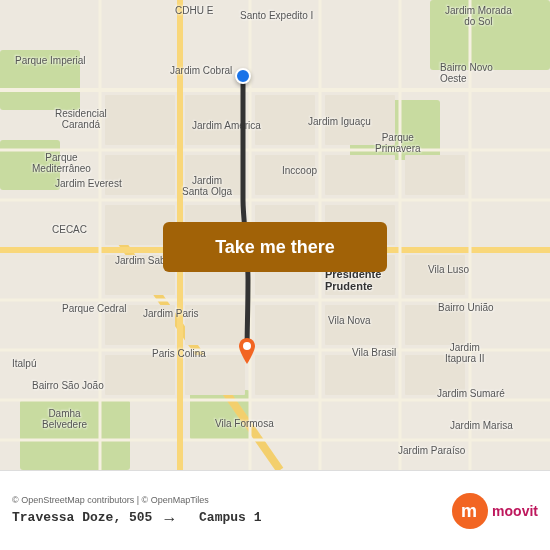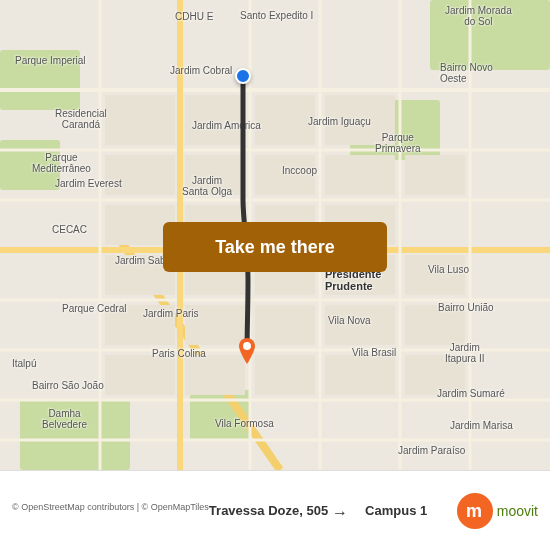--- a/index.html
+++ b/index.html
@@ -64,33 +64,36 @@
       background: white;
       display: flex;
       align-items: center;
       padding: 0 12px;
       border-top: 1px solid #ddd;
       position: relative;
     }
 
     #bottom-left {
       display: flex;
+      flex-direction: column;
       flex: 1;
+      justify-content: space-between;
     }
 
     #attribution {
       font-size: 9px;
       color: #666;
       margin-bottom: 4px;
     }
 
     #route-info {
       display: flex;
       align-items: center;
-      gap: 4px;
+      gap: 12px;
+      font-family: Liberation Mono, monospace;
     }
 
     #origin-text {
       font-size: 13px;
       font-weight: bold;
       color: #333;
     }
 
     #arrow-icon {
       font-size: 16px;
@@ -119,22 +122,22 @@
       display: flex;
       align-items: center;
       justify-content: center;
       color: white;
       font-size: 18px;
       font-weight: bold;
     }
 
     #moovit-name {
       font-size: 14px;
-      font-weight: normal;
-      color: #4d7c0f;
+      font-weight: bold;
+      color: #be185d;
     }
 
     
     .map-label {
       position: absolute;
       font-size: 10px;
       color: #555;
       font-weight: 500;
       z-index: 3;
       white-space: nowrap;
@@ -234,21 +237,21 @@
     <rect x="255" y="355" width="60" height="40" fill="#e8e2d5" rx="1"></rect>
     <rect x="325" y="355" width="70" height="40" fill="#e8e2d5" rx="1"></rect>
     <rect x="405" y="355" width="60" height="40" fill="#e8e2d5" rx="1"></rect>
   </svg>
 
   <svg id="route-svg" viewBox="0 0 550 470" xmlns="http://www.w3.org/2000/svg">
 
     <path d="M 243 76 C 243 150, 243 180, 243 200 C 243 220, 248 250, 248 280 C 248 310, 247 330, 247 355" stroke="#333333" stroke-width="5" fill="none" stroke-linecap="round" stroke-linejoin="round"></path>
   </svg>
 
-  <div class="map-label" style="top:11px; left:175px">CDHU E</div>
+  <div class="map-label" style="top:5px; left:175px">CDHU E</div>
   <div class="map-label" style="top:10px; left:240px">Santo Expedito I</div>
   <div class="map-label" style="top:5px; left:445px; text-align:center">Jardim Morada<br>do Sol</div>
   <div class="map-label" style="top:55px; left:15px">Parque Imperial</div>
   <div class="map-label" style="top:65px; left:170px">Jardim Cobral</div>
   <div class="map-label" style="top:62px; left:440px; ">Bairro Novo<br>Oeste</div>
   <div class="map-label" style="top:108px; left:55px; text-align:center">Residencial<br>Carandá</div>
   <div class="map-label" style="top:120px; left:192px">Jardim América</div>
   <div class="map-label" style="top:116px; left:308px">Jardim Iguaçu</div>
   <div class="map-label" style="top:132px; left:375px; text-align:center">Parque<br>Primavera</div>
   <div class="map-label" style="top:152px; left:32px; text-align:center">Parque<br>Mediterrâneo</div>

